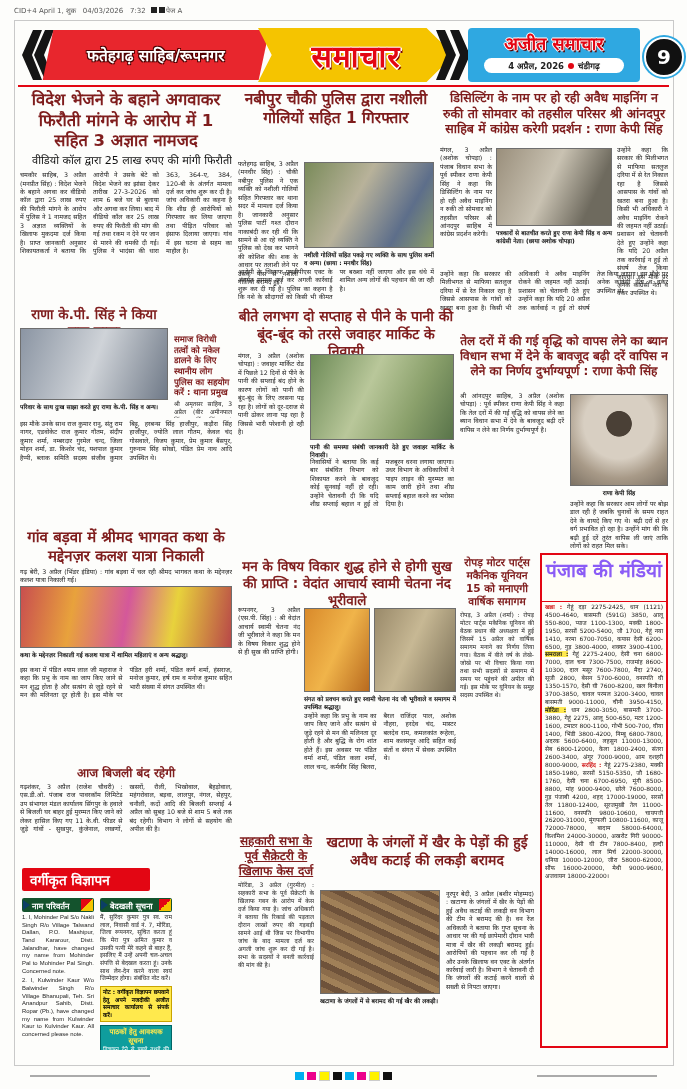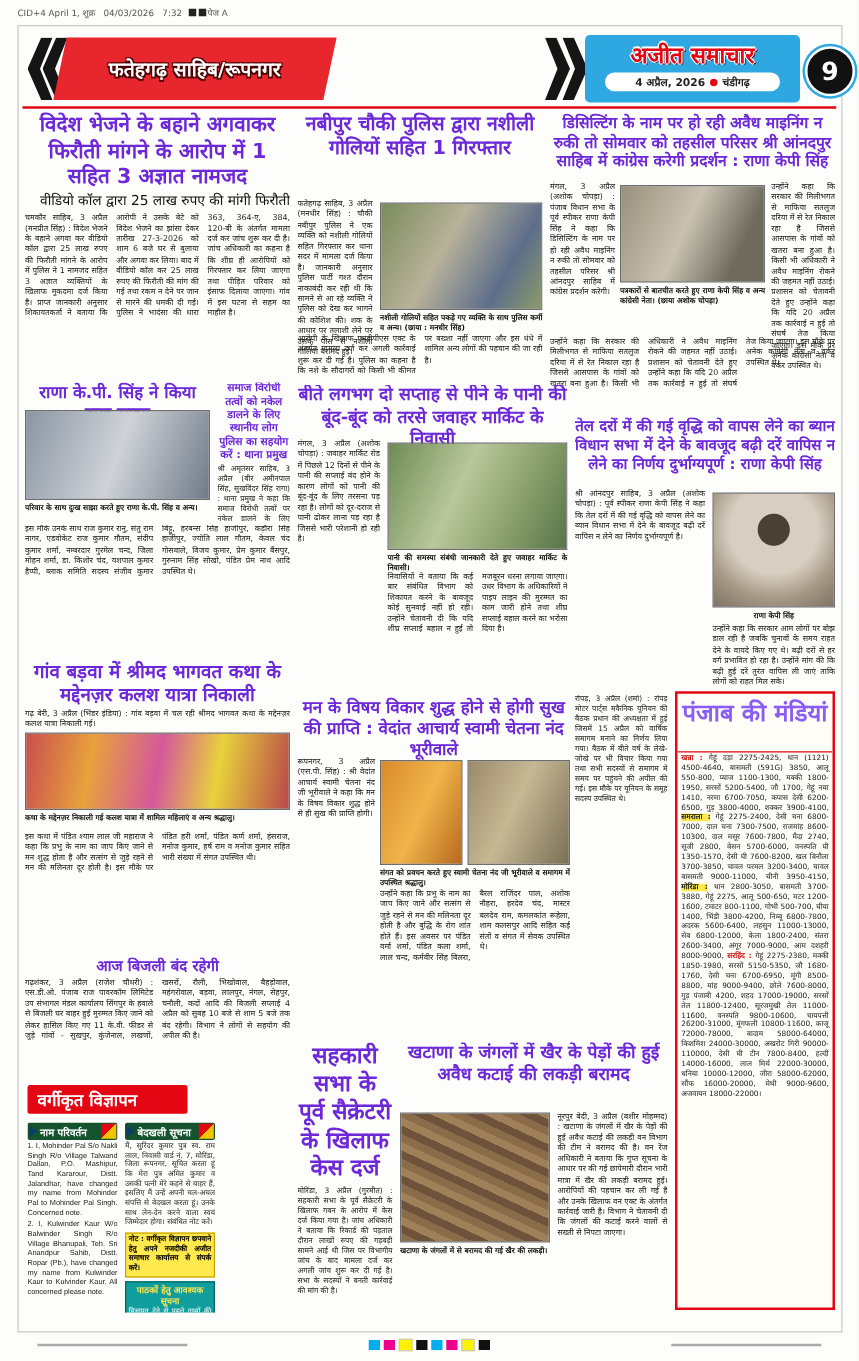--- a/index.html
+++ b/index.html
@@ -32,21 +32,21 @@
             text-shadow:1px 0 #fff,-1px 0 #fff,0 1px #fff,0 -1px #fff,1.5px 1.5px 0 #5a0000;}
   .datepill{margin:3px auto 0;width:140px;height:15px;background:#fff;border-radius:8px;
             display:flex;align-items:center;justify-content:center;font-size:8.5px;font-weight:700;color:#222;gap:4px;}
   .reddot{width:6px;height:6px;border-radius:50%;background:#e30613;display:inline-block;}
   .pagecircle{position:absolute;left:622px;top:9px;width:36px;height:36px;background:#111;border:2px solid #fff;
             border-radius:50%;color:#fff;font-size:20px;font-weight:700;display:flex;align-items:center;justify-content:center;
             box-shadow:0 0 0 2px #2fa8e1;}
   .redrule{position:absolute;left:18px;top:85px;width:651px;height:2px;background:#e30613;}
   
   .art{position:absolute;overflow:hidden;}
-  .hl{font-weight:700;color:#6d28d9;text-align:center;margin:0 0 2px 0;line-height:1.25;}
+  .hl{font-weight:700;color:#7f1d1d;text-align:center;margin:0 0 2px 0;line-height:1.25;}
   .sub{font-weight:400;color:#111;text-align:right;line-height:1.2;}
   .body{font-size:6.3px;line-height:1.34;text-align:justify;color:#1c1c1c;}
   .cols2{column-count:2;column-gap:7px;}
   .cols3{column-count:3;column-gap:7px;}
   .photo{position:absolute;border:1px solid #6e6e6e;box-sizing:border-box;}
   .cap{position:absolute;font-size:6px;font-weight:700;color:#111;line-height:1.25;text-align:justify;}
   
   .mandibox{position:absolute;left:540px;top:553px;width:128px;height:495px;border:2px solid #e30613;
             box-sizing:border-box;background:#fffdf7;overflow:hidden;}
   .mandititle{color:#8b5cf6;font-weight:900;font-size:19px;text-align:center;margin:2px 0 2px;
@@ -93,20 +93,23 @@
   </div>
 
   <div class="frame"></div>
 
   <div class="masthead">
     <div class="chev chevL1"></div>
     <div class="chev chevL2"></div>
     <div class="redband">
       <span>फतेहगढ़ साहिब/रूपनगर</span>
     </div>
+    <div class="yellowband">
+      <span>समाचार</span>
+    </div>
     <div class="chev chevR1"></div>
     <div class="chev chevR2"></div>
     <div class="cyanband">
       <div class="papername">अजीत समाचार</div>
       <div class="datepill">
         <span>4 अप्रैल, 2026</span>
         <span class="reddot"></span>
         <span>चंडीगढ़</span>
       </div>
     </div>
@@ -137,21 +140,21 @@
     <div class="body cols3" style="position:absolute;left:0;top:180px;width:228px;height:60px;">उन्होंने कहा कि सरकार की मिलीभगत से माफिया सतलुज दरिया में से रेत निकाल रहा है जिससे आसपास के गांवों को खतरा बना हुआ है। किसी भी अधिकारी ने अवैध माइनिंग रोकने की जहमत नहीं उठाई। प्रशासन को चेतावनी देते हुए उन्होंने कहा कि यदि 20 अप्रैल तक कार्रवाई न हुई तो संघर्ष तेज किया जाएगा। इस मौके पर अनेक कांग्रेसी नेता व वर्कर उपस्थित थे।</div>
   </div>
 
   <div class="art" style="left:20px;top:306px;width:148px;height:112px;">
     <h2 class="hl" style="font-size:13.5px;">राणा के.पी. सिंह ने किया दुःख साझा</h2>
     <div class="photo" style="left:0;top:22px;width:148px;height:72px;background:linear-gradient(110deg,#8b95a3,#cfd3d8 50%,#707a88);"></div>
     <div class="cap" style="left:0;top:97px;width:148px;">परिवार के साथ दुःख साझा करते हुए राणा के.पी. सिंह व अन्य।</div>
   </div>
 
   <div class="art" style="left:174px;top:306px;width:58px;height:112px;">
-    <h2 class="hl" style="font-size:8.5px;text-align:center;">समाज विरोधी तत्वों को नकेल डालने के लिए स्थानीय लोग पुलिस का सहयोग करें : थाना प्रमुख</h2>
+    <h2 class="hl" style="font-size:8.5px;text-align:left;margin-top:28px;">समाज विरोधी तत्वों को नकेल डालने के लिए स्थानीय लोग पुलिस का सहयोग करें : थाना प्रमुख</h2>
     <div class="body" style="font-size:6px;height:58px;">श्री अमृतसर साहिब, 3 अप्रैल (बीर अमीनपाल सिंह, सुखविंदर सिंह रागा) : थाना प्रमुख ने कहा कि समाज विरोधी तत्वों पर नकेल डालने के लिए स्थानीय लोग पुलिस का पूरा सहयोग करें ताकि इलाके में अमन-कानून की स्थिति बनी रहे।</div>
   </div>
 
   <div class="art" style="left:20px;top:420px;width:212px;height:106px;">
     <div class="body cols2" style="height:104px;">इस मौके उनके साथ राज कुमार रानु, संतु राम नागर, एडवोकेट राज कुमार गौतम, संदीप कुमार शर्मा, नम्बरदार गुरमेल चन्द, जिला मोहन शर्मा, डा. किशोर चंद, यशपाल कुमार हैप्पी, ब्लाक समिति सदस्य संजीव कुमार बिट्टू, हरबन्स सिंह हाजीपुर, कड़ौरा सिंह हाजीपुर, ज्योति लाल गौतम, केवल चंद गोसवाले, विजय कुमार, प्रेम कुमार बैंसपुर, गुरुनाम सिंह सोखो, पंडित प्रेम नाथ आदि उपस्थित थे।</div>
   </div>
 
   <div class="art" style="left:460px;top:334px;width:208px;height:216px;">
     <h2 class="hl" style="font-size:12px;">तेल दरों में की गई वृद्धि को वापस लेने का ब्यान विधान सभा में देने के बावजूद बढ़ी दरें वापिस न लेने का निर्णय दुर्भाग्यपूर्ण : राणा केपी सिंह</h2>
     <div class="body" style="position:absolute;left:0;top:58px;width:104px;height:154px;">श्री आंनदपुर साहिब, 3 अप्रैल (अशोक चोपड़ा) : पूर्व स्पीकर राणा केपी सिंह ने कहा कि तेल दरों में की गई वृद्धि को वापस लेने का ब्यान विधान सभा में देने के बावजूद बढ़ी दरें वापिस न लेने का निर्णय दुर्भाग्यपूर्ण है।</div>
@@ -179,30 +182,31 @@
   <div class="art" style="left:238px;top:558px;width:218px;height:264px;">
     <h2 class="hl" style="font-size:13.5px;">मन के विषय विकार शुद्ध होने से होगी सुख की प्राप्ति : वेदांत आचार्य स्वामी चेतना नंद भूरीवाले</h2>
     <div class="body" style="position:absolute;left:0;top:48px;width:62px;height:214px;">रूपनगर, 3 अप्रैल (एस.पी. सिंह) : श्री वेदांत आचार्य स्वामी चेतना नंद जी भूरीवाले ने कहा कि मन के विषय विकार शुद्ध होने से ही सुख की प्राप्ति होगी।</div>
     <div class="photo" style="left:66px;top:50px;width:66px;height:84px;background:linear-gradient(115deg,#d98a2b,#f0b44a 50%,#b86a1f);"></div>
     <div class="photo" style="left:136px;top:50px;width:82px;height:84px;background:linear-gradient(115deg,#9a8a6a,#c7b894 45%,#7a6f56);"></div>
     <div class="cap" style="left:66px;top:137px;width:152px;">संगत को प्रवचन करते हुए स्वामी चेतना नंद जी भूरीवाले व समागम में उपस्थित श्रद्धालु।</div>
     <div class="body cols2" style="position:absolute;left:66px;top:154px;width:152px;height:108px;">उन्होंने कहा कि प्रभु के नाम का जाप किए जाने और सत्संग से जुड़े रहने से मन की मलिनता दूर होती है और बुद्धि के रोग शांत होते हैं। इस अवसर पर पंडित वर्मा शर्मा, पंडित कला शर्मा, लाल चन्द, कर्मवीर सिंह बिलरा, बैरल राजिंदर पाल, अशोक नौहरा, हरदेव चंद, मास्टर बलदेव राम, कमलकांत रूहेला, शाम कलसपुर आदि सहित कई संतों व संगत में सेवक उपस्थित थे।</div>
   </div>
 
   <div class="art" style="left:460px;top:556px;width:74px;height:204px;">
+    <h2 class="hl" style="font-size:10.5px;">रोपड़ मोटर पार्ट्स मकैनिक यूनियन 15 को मनाएगी वार्षिक समागम</h2>
     <div class="body" style="font-size:6px;height:136px;">रोपड़, 3 अप्रैल (शर्मा) : रोपड़ मोटर पार्ट्स मकैनिक यूनियन की बैठक प्रधान की अध्यक्षता में हुई जिसमें 15 अप्रैल को वार्षिक समागम मनाने का निर्णय लिया गया। बैठक में बीते वर्ष के लेखे-जोखे पर भी विचार किया गया तथा सभी सदस्यों से समागम में समय पर पहुंचने की अपील की गई। इस मौके पर यूनियन के समूह सदस्य उपस्थित थे।</div>
   </div>
 
   <div class="art" style="left:20px;top:766px;width:212px;height:96px;">
     <h2 class="hl" style="font-size:12px;">आज बिजली बंद रहेगी</h2>
     <div class="body cols2" style="height:68px;">गढ़शंकर, 3 अप्रैल (राजेश चौधरी) : एस.डी.ओ. पंजाब राज पावरकॉम लिमिटेड उप संभागल मंडल कार्यालय सिंगपुर के हवाले से बिजली घर बाहर हुई मुरम्मत किए जाने को लेकर हासिल किए गए 11 के.वी. फीडर से जुड़े गांवों - सुखपुर, कुंजेनाल, लखणों, खसरों, रौली, भिखोवाल, बैहड़ोवाल, महंगरोवाल, बड़वा, लालपुर, नंगल, सेहपुर, चनौली, कदों आदि की बिजली सप्लाई 4 अप्रैल को सुबह 10 बजे से शाम 5 बजे तक बंद रहेगी। विभाग ने लोगों से सहयोग की अपील की है।</div>
   </div>
 
   <div class="art" style="left:238px;top:834px;width:76px;height:214px;">
-    <h2 class="hl" style="font-size:18px;">सहकारी सभा के पूर्व सैक्रेटरी के खिलाफ केस दर्ज</h2>
+    <h2 class="hl" style="font-size:12px;text-decoration:underline;">सहकारी सभा के पूर्व सैक्रेटरी के खिलाफ केस दर्ज</h2>
     <div class="body" style="font-size:6px;height:138px;">मोरिंडा, 3 अप्रैल (गुरमीत) : सहकारी सभा के पूर्व सैक्रेटरी के खिलाफ गबन के आरोप में केस दर्ज किया गया है। जांच अधिकारी ने बताया कि रिकार्ड की पड़ताल दौरान लाखों रुपए की गड़बड़ी सामने आई थी जिस पर विभागीय जांच के बाद मामला दर्ज कर अगली जांच शुरू कर दी गई है। सभा के सदस्यों ने बनती कार्रवाई की मांग की है।</div>
   </div>
 
   <div class="art" style="left:320px;top:834px;width:214px;height:214px;">
     <h2 class="hl" style="font-size:14px;">खटाणा के जंगलों में खैर के पेड़ों की हुई अवैध कटाई की लकड़ी बरामद</h2>
     <div class="photo" style="left:0;top:56px;width:120px;height:104px;background:repeating-linear-gradient(25deg,#8a6b4a 0 6px,#6e523a 6px 12px,#a08058 12px 18px);"></div>
     <div class="cap" style="left:0;top:163px;width:120px;">खटाणा के जंगलों में से बरामद की गई खैर की लकड़ी।</div>
     <div class="body" style="position:absolute;left:126px;top:56px;width:88px;height:158px;">नूरपुर बेदी, 3 अप्रैल (बशीर मोहम्मद) : खटाणा के जंगलों में खैर के पेड़ों की हुई अवैध कटाई की लकड़ी वन विभाग की टीम ने बरामद की है। वन रेंज अधिकारी ने बताया कि गुप्त सूचना के आधार पर की गई छापेमारी दौरान भारी मात्रा में खैर की लकड़ी बरामद हुई। आरोपियों की पहचान कर ली गई है और उनके खिलाफ वन एक्ट के अंतर्गत कार्रवाई जारी है। विभाग ने चेतावनी दी कि जंगलों की कटाई करने वालों से सख्ती से निपटा जाएगा।</div>
   </div>
 

